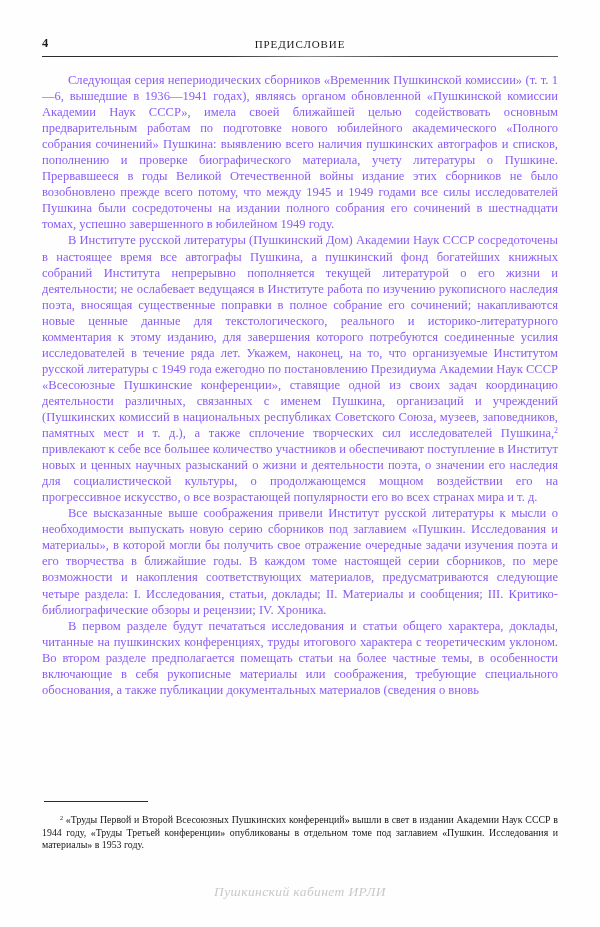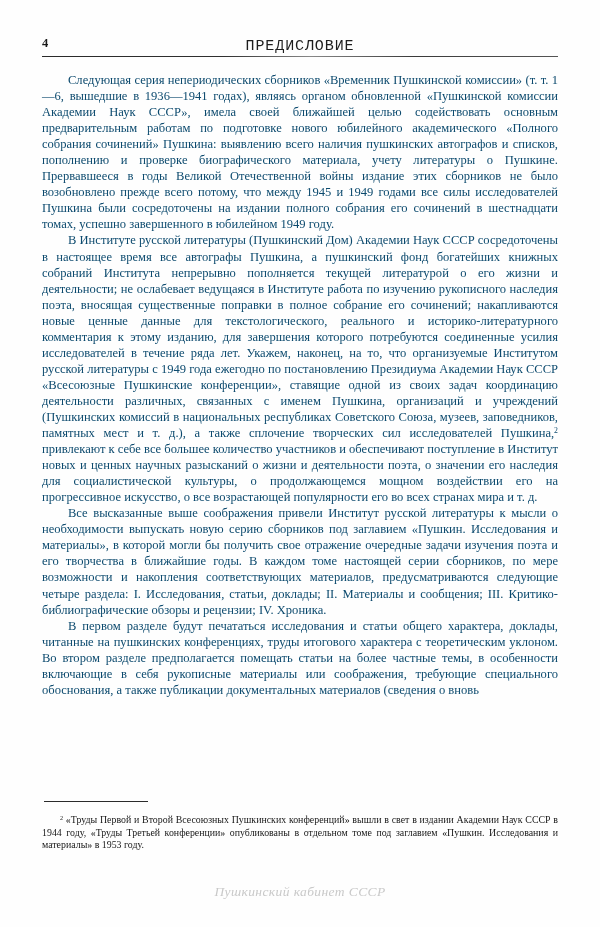--- a/index.html
+++ b/index.html
@@ -41,24 +41,24 @@
     font-weight: 700;
     line-height: 14px;
     color: #1a1a1a;
   }
   .head-title {
     position: absolute;
     left: 0;
     right: 0;
     top: 2px;
     text-align: center;
-    font-size: 15px;
+    font-size: 11px;
     letter-spacing: 0.9px;
     color: #1d1d1d;
-    font-family: Liberation Mono, monospace;
+    font-family: Liberation Serif, serif;
   }
   .head-rule {
     position: absolute;
     left: 0;
     right: 0;
     top: 20px;
     height: 1px;
     background: linear-gradient(to right,
         #2a2a2a 0%, #2f2f2f 35%, #888 52%, #3a3a3a 72%, #555 100%);
   }
@@ -66,21 +66,21 @@
   
   .body-text {
     position: absolute;
     left: 42px;
     top: 72px;
     width: 516px;
     font-size: 12.55px;
     line-height: 16.05px;
     text-align: justify;
     text-justify: inter-word;
-    color: #0c4a6e;
+    color: #8b5cf6;
     -webkit-font-smoothing: none;
   }
   .body-text p {
     margin: 0;
     text-indent: 26px;
     hyphens: manual;
   }
   sup {
     font-size: 0.62em;
     vertical-align: 0.55em;
@@ -142,15 +142,15 @@
     <p>Все высказанные выше соображения привели Институт русской литературы к мысли о необходимости выпускать новую серию сборников под заглавием «Пушкин. Исследования и материалы», в которой могли бы получить свое отражение очередные задачи изучения поэта и его творчества в ближайшие годы. В каждом томе настоящей серии сборников, по мере возможности и накопления соответствующих материалов, предусматриваются следующие четыре раздела: I. Исследования, статьи, доклады; II. Материалы и сообщения; III. Критико-библиографические обзоры и рецензии; IV. Хроника.</p>
     <p>В первом разделе будут печататься исследования и статьи общего характера, доклады, читанные на пушкинских конференциях, труды итогового характера с теоретическим уклоном. Во втором разделе предполагается помещать статьи на более частные темы, в особенности включающие в себя рукописные материалы или соображения, требующие специального обоснования, а также публикации документальных материалов (сведения о вновь</p>
   </div>
 
   <div class="footnote-rule"></div>
 
   <div class="footnote">
     <p><sup>2</sup><span> «Труды Первой и Второй Всесоюзных Пушкинских конференций» вышли в свет в издании Академии Наук СССР в 1944 году, «Труды Третьей конференции» опубликованы в отдельном томе под заглавием «Пушкин. Исследования и материалы» в 1953 году.</span></p>
   </div>
 
-  <div class="watermark">Пушкинский кабинет СССР</div>
+  <div class="watermark">Пушкинский кабинет ИРЛИ</div>
 
 </div>
 
 </body></html>

